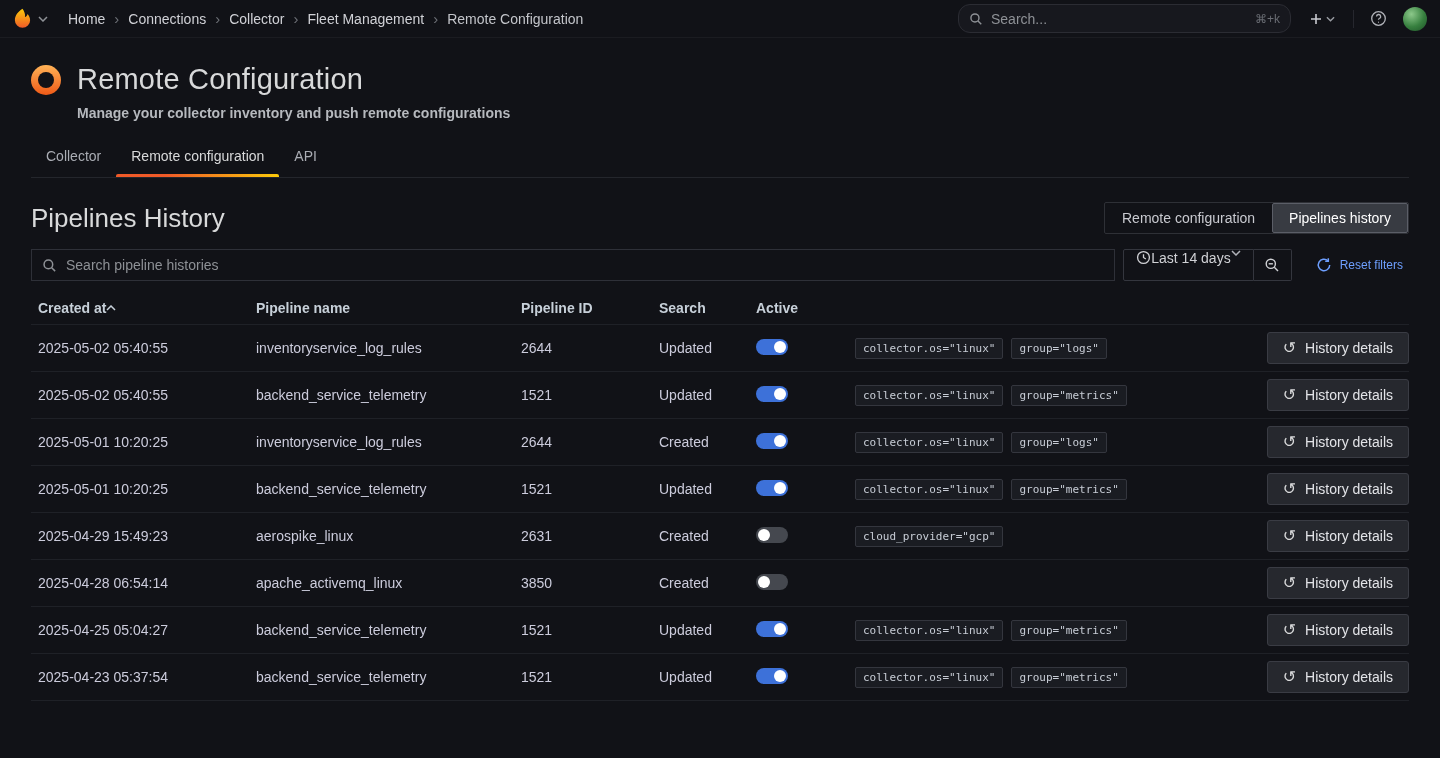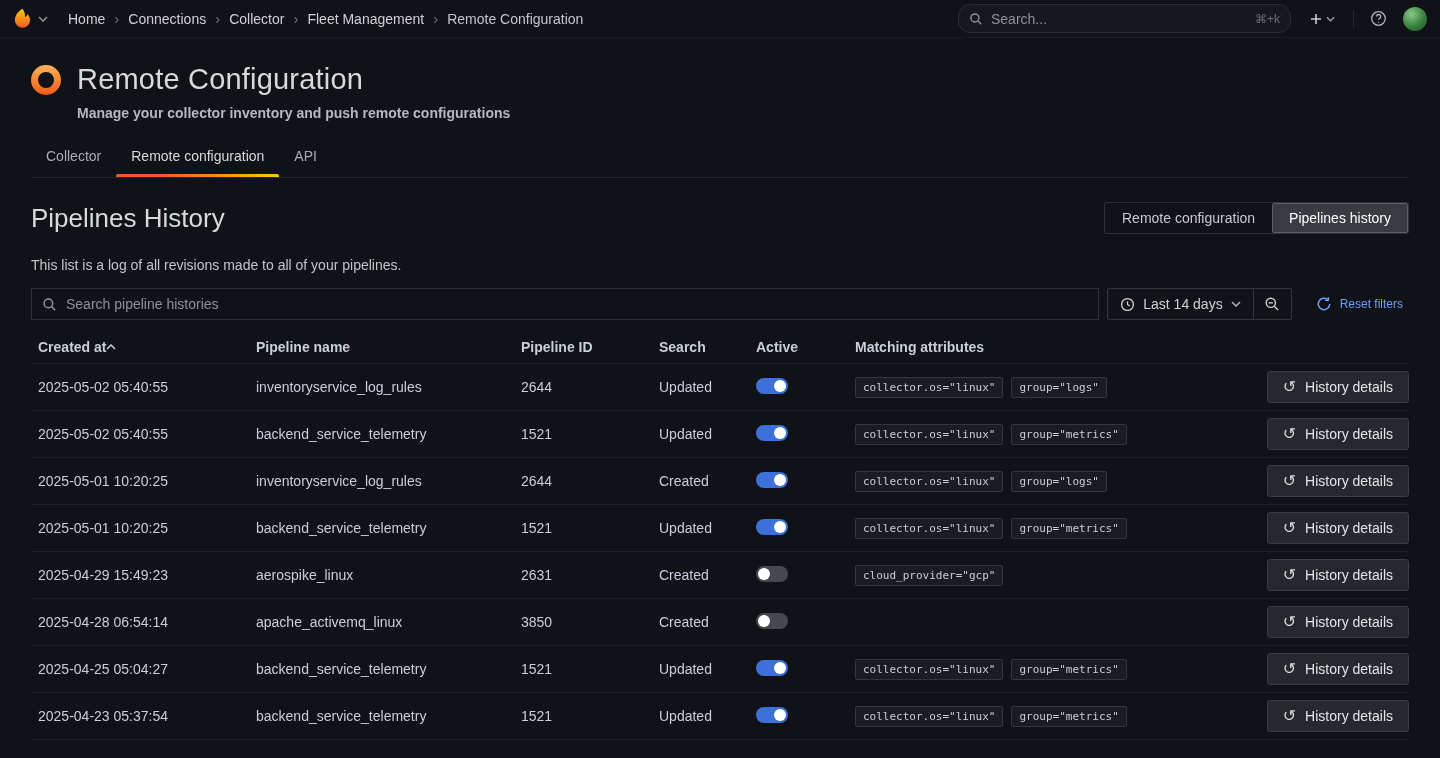--- a/index.html
+++ b/index.html
@@ -78,21 +78,21 @@
 
   
   .filter-row { display:flex; align-items:center; margin-top:15px; gap:8px; }
   .search-filter {
     flex:1; height:32px; border:1px solid #2e3038; background:#111217;
     border-radius:0; display:flex; align-items:center; gap:9px; padding:0 10px;
   }
   .search-filter input { flex:1; background:transparent; border:none; font-size:14px; color:#d0d1d6; }
   .time-group { display:flex; height:32px; flex:none; }
   .time-btn {
-    display:flex; align-items:center; gap:8px; padding:0 12px;
+    display:flex; gap:0; padding:0 12px;
     background:transparent; border:1px solid #34363e; border-radius:2px 0 0 2px;
     color:#d0d1d5; font-size:14px;
   }
   .zoom-btn {
     width:38px; display:flex; align-items:center; justify-content:center;
     background:transparent; border:1px solid #34363e; border-left:none; border-radius:0 2px 2px 0;
   }
   .reset-link {
     display:flex; align-items:center; gap:8px; margin:0 6px 0 16px;
     color:#6e9fff; font-size:12px; background:none; border:none;
@@ -208,21 +208,20 @@
 <main class="main">
 
   <div class="section-head">
     <h2 class="section-title">Pipelines History</h2>
     <div class="view-toggle">
       <button class="view-btn">Remote configuration</button>
       <button class="view-btn active">Pipelines history</button>
     </div>
   </div>
 
-  <p class="description">This list is a log of all revisions made to all of your pipelines.</p>
 
   <div class="filter-row">
     <div class="search-filter">
       <svg width="15" height="15" viewBox="0 0 16 16" fill="none" stroke="#8e9196" stroke-width="1.6">
           <circle cx="6.8" cy="6.8" r="4.6"></circle>
           <path d="M10.3 10.3L14 14"></path>
         </svg>
       <input type="text" placeholder="Search pipeline histories" style="">
     </div>
     <div class="time-group">
@@ -258,21 +257,20 @@
       <div class="sort-col">
         <span>Created at</span>
         <svg width="10" height="6" viewBox="0 0 10 6" fill="none">
             <path d="M1 5l4-4 4 4" stroke="#c7d0d9" stroke-width="1.5"></path>
           </svg>
       </div>
       <div>Pipeline name</div>
       <div>Pipeline ID</div>
       <div>Search</div>
       <div>Active</div>
-      <div>Matching attributes</div>
       <div></div>
     </div>
     <div id="table-body">
   <div class="table-row">
     <div>2025-05-02 05:40:55</div>
     <div>inventoryservice_log_rules</div>
     <div>2644</div>
     <div>Updated</div>
     <div>
       <button class="toggle on"><span class="knob"></span></button>

